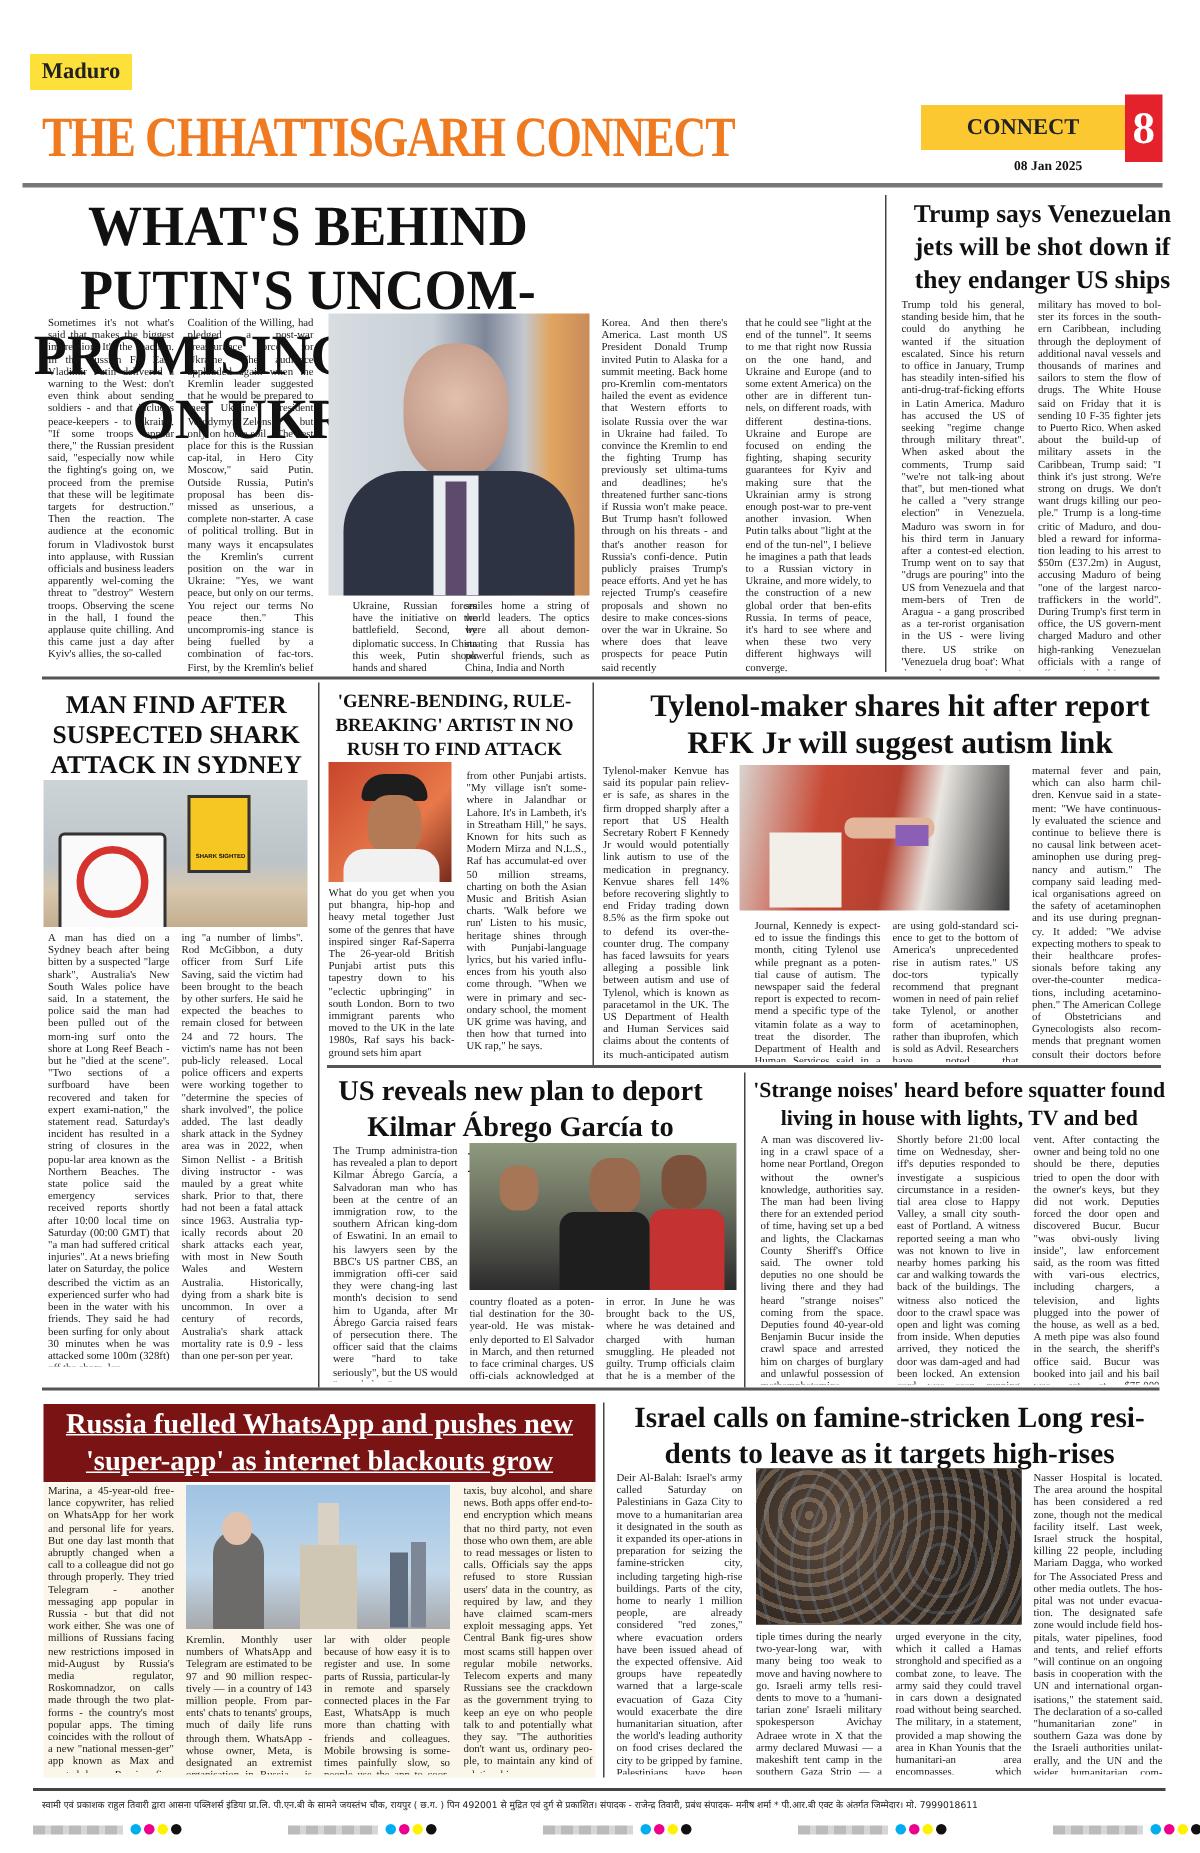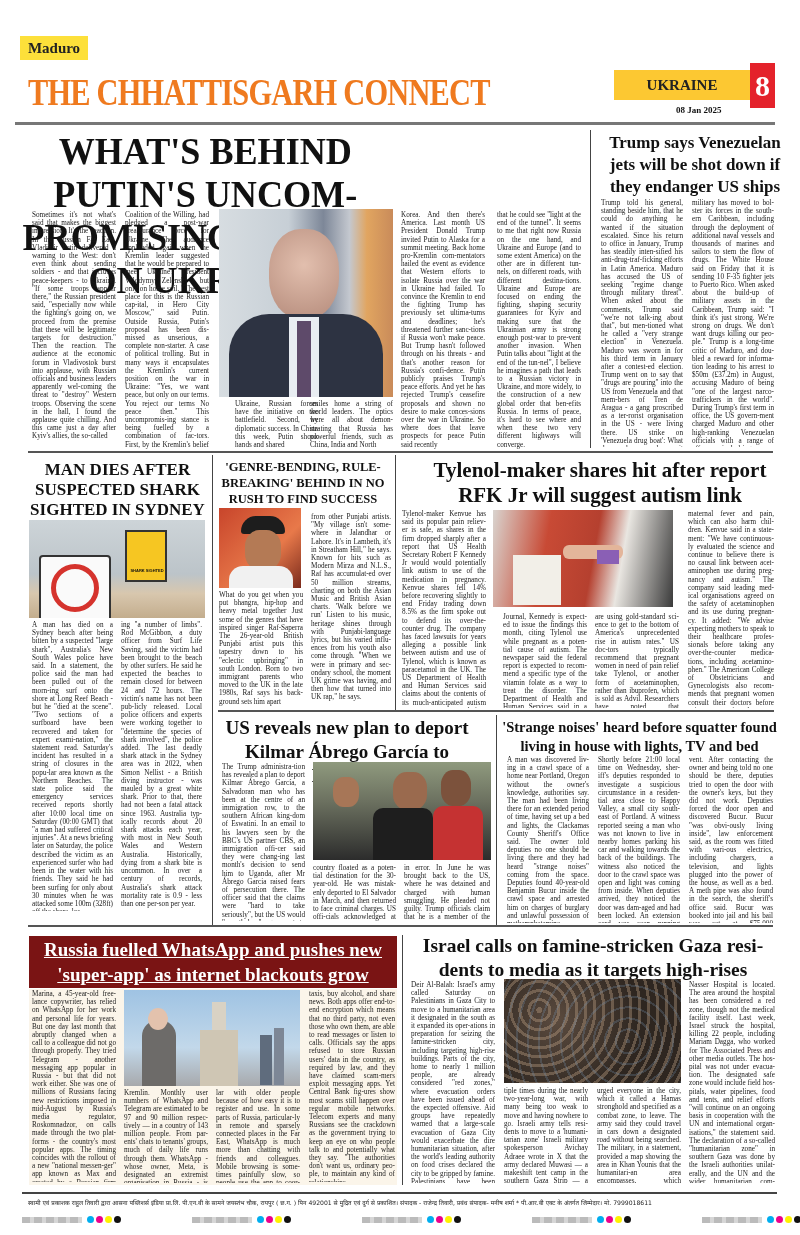--- a/index.html
+++ b/index.html
@@ -19,21 +19,21 @@
 #date{left:676px;top:105px;font-family:"Liberation Serif",serif;font-weight:bold;font-size:9px}
 </style>
 </head>
 <body>
 
 <div id="daily" class="abs">
     <span>Maduro</span>
   </div>
 <div id="brand" class="abs">THE CHHATTISGARH CONNECT</div>
 <div id="section" class="abs">
-    <span>UKRAINE</span>
+    <span>CONNECT</span>
   </div>
 <div id="pageno" class="abs">8</div>
 <div id="date" class="abs">08 Jan 2025</div>
 <div class="hrule" style="left:15px;top:122px;width:760px;height:3px;background:#777"></div>
 
 <div class="abs head" style="left:20px;top:130px;width:370px;font-size:38px;line-height:43px;transform:scaleX(0.95);transform-origin:left top;width:390px">WHAT'S BEHIND PUTIN'S UNCOM-PROMISING STANCE ON UKRAINE</div>
 <div class="abs txt" style="left:32px;top:211px;width:84px;height:238px">Sometimes it's not what's said that makes the biggest impression. It's the reaction. In the Russian Far East, Vladimir Putin delivered a warning to the West: don't even think about sending soldiers - and that includes peace-keepers - to Ukraine. "If some troops appear there," the Russian president said, "especially now while the fighting's going on, we proceed from the premise that these will be legitimate targets for destruction." Then the reaction. The audience at the economic forum in Vladivostok burst into applause, with Russian officials and business leaders apparently wel-coming the threat to "destroy" Western troops. Observing the scene in the hall, I found the applause quite chilling. And this came just a day after Kyiv's allies, the so-called</div>
 <div class="abs txt" style="left:125px;top:211px;width:84px;height:238px">Coalition of the Willing, had pledged a post-war "reassurance force" for Ukraine. The audience applauded again when the Kremlin leader suggested that he would be prepared to meet Ukraine's President Volodymyr Zelensky - but only on home soil. "The best place for this is the Russian cap-ital, in Hero City Moscow," said Putin. Outside Russia, Putin's proposal has been dis-missed as unserious, a complete non-starter. A case of political trolling. But in many ways it encapsulates the Kremlin's current position on the war in Ukraine: "Yes, we want peace, but only on our terms. You reject our terms No peace then." This uncompromis-ing stance is being fuelled by a combination of fac-tors. First, by the Kremlin's belief that, in</div>
 <div class="photo" style="left:219px;top:209px;width:174px;height:188px;background:linear-gradient(90deg,#d7dde1 0%,#c7cfd6 40%,#7d8798 60%,#c4c8cf 75%,#e1a560 85%,#c98b5a 100%)">
   <div style="position:absolute;left:50px;top:20px;width:70px;height:90px;border-radius:45%;background:radial-gradient(circle at 50% 40%,#e2bfae,#b48a7a)"></div>
@@ -46,32 +46,32 @@
 <div class="abs txt" style="left:401px;top:211px;width:84px;height:238px">Korea. And then there's America. Last month US President Donald Trump invited Putin to Alaska for a summit meeting. Back home pro-Kremlin com-mentators hailed the event as evidence that Western efforts to isolate Russia over the war in Ukraine had failed. To convince the Kremlin to end the fighting Trump has previously set ultima-tums and deadlines; he's threatened further sanc-tions if Russia won't make peace. But Trump hasn't followed through on his threats - and that's another reason for Russia's confi-dence. Putin publicly praises Trump's peace efforts. And yet he has rejected Trump's ceasefire proposals and shown no desire to make conces-sions over the war in Ukraine. So where does that leave prospects for peace Putin said recently</div>
 <div class="abs txt" style="left:497px;top:211px;width:84px;height:238px">that he could see "light at the end of the tunnel". It seems to me that right now Russia on the one hand, and Ukraine and Europe (and to some extent America) on the other are in different tun-nels, on different roads, with different destina-tions. Ukraine and Europe are focused on ending the fighting, shaping security guarantees for Kyiv and making sure that the Ukrainian army is strong enough post-war to pre-vent another invasion. When Putin talks about "light at the end of the tun-nel", I believe he imagines a path that leads to a Russian victory in Ukraine, and more widely, to the construction of a new global order that ben-efits Russia. In terms of peace, it's hard to see where and when these two very different highways will converge.</div>
 <div class="vrule" style="left:590px;top:130px;height:318px"></div>
 
 <div class="abs head" style="left:600px;top:132px;width:190px;font-size:17px;line-height:22px">Trump says Venezuelan jets will be shot down if they endanger US ships</div>
 <div class="abs txt" style="left:601px;top:199px;width:82px;height:248px">Trump told his general, standing beside him, that he could do anything he wanted if the situation escalated. Since his return to office in January, Trump has steadily inten-sified his anti-drug-traf-ficking efforts in Latin America. Maduro has accused the US of seeking "regime change through military threat". When asked about the comments, Trump said "we're not talk-ing about that", but men-tioned what he called a "very strange election" in Venezuela. Maduro was sworn in for his third term in January after a contest-ed election. Trump went on to say that "drugs are pouring" into the US from Venezuela and that mem-bers of Tren de Aragua - a gang proscribed as a ter-rorist organisation in the US - were living there. US strike on 'Venezuela drug boat': What do we know, and was it legal The US</div>
 <div class="abs txt" style="left:692px;top:199px;width:82px;height:248px">military has moved to bol-ster its forces in the south-ern Caribbean, including through the deployment of additional naval vessels and thousands of marines and sailors to stem the flow of drugs. The White House said on Friday that it is sending 10 F-35 fighter jets to Puerto Rico. When asked about the build-up of military assets in the Caribbean, Trump said: "I think it's just strong. We're strong on drugs. We don't want drugs killing our peo-ple." Trump is a long-time critic of Maduro, and dou-bled a reward for informa-tion leading to his arrest to $50m (£37.2m) in August, accusing Maduro of being "one of the largest narco-traffickers in the world". During Trump's first term in office, the US govern-ment charged Maduro and other high-ranking Venezuelan officials with a range of offences, includ-ing narco-terrorism.</div>
 
 <div class="hrule" style="left:28px;top:451px;width:745px"></div>
 
-<div class="abs head" style="left:30px;top:460px;width:175px;font-size:17px;line-height:20px">MAN DIES AFTER SUSPECTED SHARK SIGHTED IN SYDNEY</div>
+<div class="abs head" style="left:30px;top:460px;width:175px;font-size:17px;line-height:20px">MAN FIND AFTER SUSPECTED SHARK ATTACK IN SYDNEY</div>
 <div class="photo" style="left:29px;top:520px;width:176px;height:98px;background:linear-gradient(180deg,#cdd4d8 0%,#bcc4c9 55%,#d8c7ae 75%,#c3ad8d 100%)">
   <div style="position:absolute;left:10px;top:35px;width:72px;height:70px;background:#fafafa;border:2px solid #333;border-radius:4px"></div>
   <div style="position:absolute;left:22px;top:44px;width:48px;height:48px;border:5px solid #d5332d;border-radius:50%"></div>
   <div style="position:absolute;left:96px;top:10px;width:42px;height:52px;background:#f6c622;border:2px solid #333"></div>
   <div style="position:absolute;left:97px;top:48px;width:42px;font-size:4px;font-family:'Liberation Sans',sans-serif;font-weight:bold;text-align:center">SHARK SIGHTED</div>
 </div>
 <div class="abs txt" style="left:32px;top:621px;width:81px;height:290px">A man has died on a Sydney beach after being bitten by a suspected "large shark", Australia's New South Wales police have said. In a statement, the police said the man had been pulled out of the morn-ing surf onto the shore at Long Reef Beach - but he "died at the scene". "Two sections of a surfboard have been recovered and taken for expert exami-nation," the statement read. Saturday's incident has resulted in a string of closures in the popu-lar area known as the Northern Beaches. The state police said the emergency services received reports shortly after 10:00 local time on Saturday (00:00 GMT) that "a man had suffered critical injuries". At a news briefing later on Saturday, the police described the victim as an experienced surfer who had been in the water with his friends. They said he had been surfing for only about 30 minutes when he was attacked some 100m (328ft) off the shore, los-</div>
 <div class="abs txt" style="left:121px;top:621px;width:81px;height:290px">ing "a number of limbs". Rod McGibbon, a duty officer from Surf Life Saving, said the victim had been brought to the beach by other surfers. He said he expected the beaches to remain closed for between 24 and 72 hours. The victim's name has not been pub-licly released. Local police officers and experts were working together to "determine the species of shark involved", the police added. The last deadly shark attack in the Sydney area was in 2022, when Simon Nellist - a British diving instructor - was mauled by a great white shark. Prior to that, there had not been a fatal attack since 1963. Australia typ-ically records about 20 shark attacks each year, with most in New South Wales and Western Australia. Historically, dying from a shark bite is uncommon. In over a century of records, Australia's shark attack mortality rate is 0.9 - less than one per-son per year.</div>
 <div class="vrule" style="left:212px;top:455px;height:470px"></div>
 
-<div class="abs head" style="left:218px;top:459px;width:170px;font-size:12.5px;line-height:16px">'GENRE-BENDING, RULE-BREAKING' BEHIND IN NO RUSH TO FIND SUCCESS</div>
+<div class="abs head" style="left:218px;top:459px;width:170px;font-size:12.5px;line-height:16px">'GENRE-BENDING, RULE-BREAKING' ARTIST IN NO RUSH TO FIND ATTACK</div>
 <div class="photo" style="left:219px;top:508px;width:82px;height:80px;background:linear-gradient(135deg,#c8452b,#e8794a 60%,#7a2a1c)">
   <div style="position:absolute;left:22px;top:8px;width:44px;height:18px;border-radius:20px 20px 4px 4px;background:#1d1d1d"></div>
   <div style="position:absolute;left:26px;top:22px;width:36px;height:40px;border-radius:40%;background:#b47a55"></div>
   <div style="position:absolute;left:10px;top:58px;width:64px;height:30px;background:#f1f1f1;border-radius:14px 14px 0 0"></div>
 </div>
 <div class="abs txt" style="left:219px;top:591px;width:84px;height:115px">What do you get when you put bhangra, hip-hop and heavy metal together Just some of the genres that have inspired singer Raf-Saperra The 26-year-old British Punjabi artist puts this tapestry down to his "eclectic upbringing" in south London. Born to two immigrant parents who moved to the UK in the late 1980s, Raf says his back-ground sets him apart</div>
 <div class="abs txt" style="left:311px;top:513px;width:80px;height:194px">from other Punjabi artists. "My village isn't some-where in Jalandhar or Lahore. It's in Lambeth, it's in Streatham Hill," he says. Known for hits such as Modern Mirza and N.L.S., Raf has accumulat-ed over 50 million streams, charting on both the Asian Music and British Asian charts. 'Walk before we run' Listen to his music, heritage shines through with Punjabi-language lyrics, but his varied influ-ences from his youth also come through. "When we were in primary and sec-ondary school, the moment UK grime was having, and then how that turned into UK rap," he says.</div>
 <div class="vrule" style="left:395px;top:455px;height:255px"></div>
 
 <div class="abs head" style="left:410px;top:458px;width:380px;font-size:21px;line-height:25px">Tylenol-maker shares hit after report RFK Jr will suggest autism link</div>
@@ -118,21 +118,21 @@
   <div style="position:absolute;left:150px;top:38px;width:10px;height:57px;background:#7d8796"></div>
   <div style="position:absolute;left:18px;top:30px;width:34px;height:66px;background:#6d6b69;border-radius:16px 16px 0 0"></div>
   <div style="position:absolute;left:24px;top:18px;width:20px;height:22px;border-radius:50%;background:#e3c2ad"></div>
 </div>
 <div class="abs txt" style="left:124px;top:1089px;width:84px;height:94px">Kremlin. Monthly user numbers of WhatsApp and Telegram are estimated to be 97 and 90 million respec-tively — in a country of 143 million people. From par-ents' chats to tenants' groups, much of daily life runs through them. WhatsApp - whose owner, Meta, is designated an extremist organisation in Russia - is especially popu-</div>
 <div class="abs txt" style="left:216px;top:1089px;width:84px;height:94px">lar with older people because of how easy it is to register and use. In some parts of Russia, particular-ly in remote and sparsely connected places in the Far East, WhatsApp is much more than chatting with friends and colleagues. Mobile browsing is some-times painfully slow, so people use the app to coor-dinate local matters, order</div>
 <div class="abs txt" style="left:309px;top:990px;width:86px;height:192px">taxis, buy alcohol, and share news. Both apps offer end-to-end encryption which means that no third party, not even those who own them, are able to read messages or listen to calls. Officials say the apps refused to store Russian users' data in the country, as required by law, and they have claimed scam-mers exploit messaging apps. Yet Central Bank fig-ures show most scams still happen over regular mobile networks. Telecom experts and many Russians see the crackdown as the government trying to keep an eye on who people talk to and potentially what they say. "The authorities don't want us, ordinary peo-ple, to maintain any kind of relationships.</div>
 
 <div class="vrule" style="left:402px;top:935px;height:250px"></div>
 
-<div class="abs head" style="left:408px;top:934px;width:370px;font-size:19.5px;line-height:24px">Israel calls on famine-stricken Gaza resi-dents to media as it targets high-rises</div>
+<div class="abs head" style="left:408px;top:934px;width:370px;font-size:19.5px;line-height:24px">Israel calls on famine-stricken Long resi-dents to leave as it targets high-rises</div>
 <div class="abs txt" style="left:411px;top:981px;width:84px;height:202px">Deir Al-Balah: Israel's army called Saturday on Palestinians in Gaza City to move to a humanitarian area it designated in the south as it expanded its oper-ations in preparation for seizing the famine-stricken city, including targeting high-rise buildings. Parts of the city, home to nearly 1 million people, are already considered "red zones," where evacuation orders have been issued ahead of the expected offensive. Aid groups have repeatedly warned that a large-scale evacuation of Gaza City would exacerbate the dire humanitarian situation, after the world's leading authority on food crises declared the city to be gripped by famine. Palestinians have been uprooted and displaced mul-</div>
 <div class="photo" style="left:504px;top:979px;width:177px;height:104px;background:radial-gradient(circle at 30% 40%,#5a4a3e,#2e2620 60%),linear-gradient(#3a3128,#1e1a16)">
   <div style="position:absolute;inset:0;background:repeating-radial-gradient(circle at 20% 30%,rgba(200,170,140,.35) 0 3px,transparent 3px 9px)"></div>
   <div style="position:absolute;inset:0;background:repeating-radial-gradient(circle at 70% 60%,rgba(120,150,180,.25) 0 2px,transparent 2px 11px)"></div>
 </div>
 <div class="abs txt" style="left:504px;top:1087px;width:84px;height:96px">tiple times during the nearly two-year-long war, with many being too weak to move and having nowhere to go. Israeli army tells resi-dents to move to a 'humani-tarian zone' Israeli military spokesperson Avichay Adraee wrote in X that the army declared Muwasi — a makeshift tent camp in the southern Gaza Strip — a humanitarian area and</div>
 <div class="abs txt" style="left:597px;top:1087px;width:84px;height:96px">urged everyone in the city, which it called a Hamas stronghold and specified as a combat zone, to leave. The army said they could travel in cars down a designated road without being searched. The military, in a statement, provided a map showing the area in Khan Younis that the humanitari-an area encompasses, which includes the block where</div>
 <div class="abs txt" style="left:689px;top:981px;width:86px;height:202px">Nasser Hospital is located. The area around the hospital has been considered a red zone, though not the medical facility itself. Last week, Israel struck the hospital, killing 22 people, including Mariam Dagga, who worked for The Associated Press and other media outlets. The hos-pital was not under evacua-tion. The designated safe zone would include field hos-pitals, water pipelines, food and tents, and relief efforts "will continue on an ongoing basis in cooperation with the UN and international organ-isations," the statement said. The declaration of a so-called "humanitarian zone" in southern Gaza was done by the Israeli authorities unilat-erally, and the UN and the wider humanitarian com-munity are not part of that designation.</div>
 
 <div class="hrule" style="left:22px;top:1192px;width:755px;height:2px;background:#444"></div>

